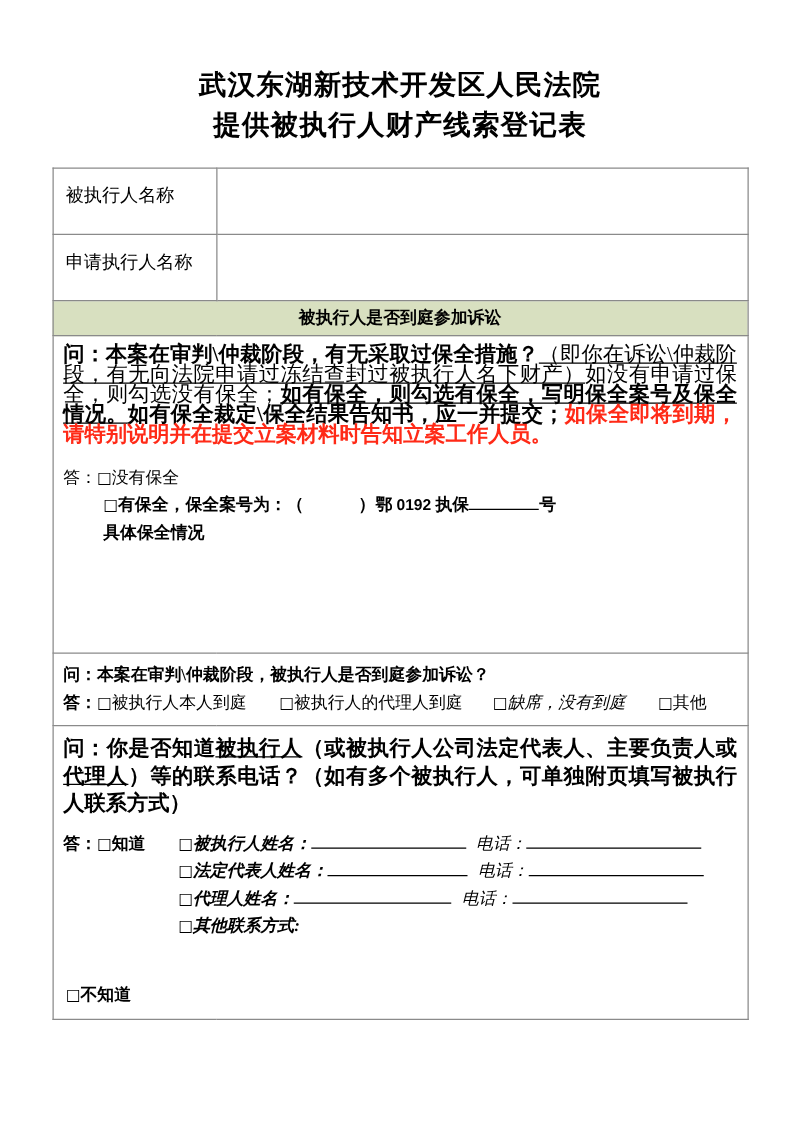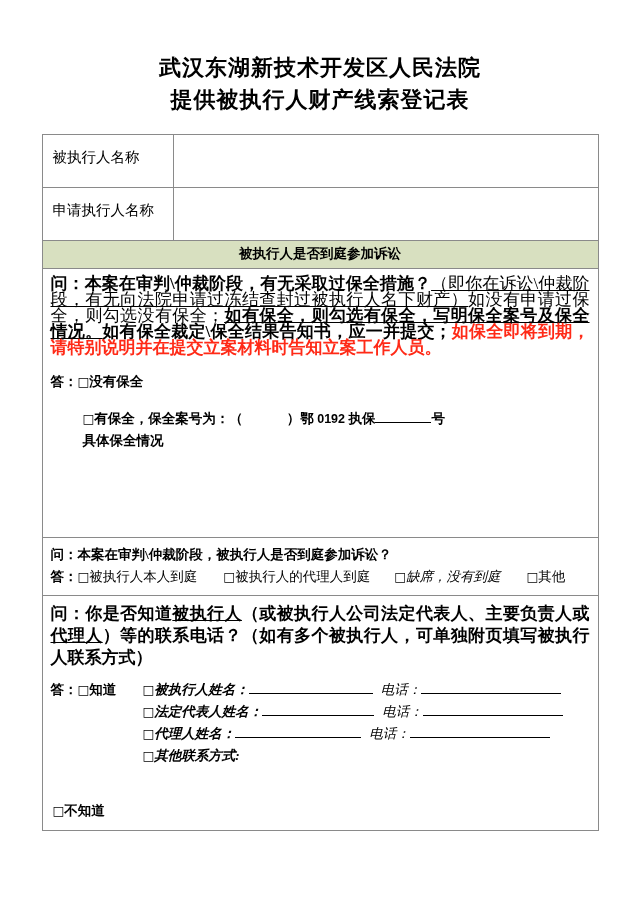--- a/index.html
+++ b/index.html
@@ -82,30 +82,29 @@
   .red { color: #ff2a17; font-weight: bold; }
 
   .para {
     text-align: justify;
     text-justify: inter-ideograph;
     font-size: 17px;
     line-height: 16px;
   }
 
   .ans-row {
-    font-weight: bold;
+    font-weight: normal;
     font-size: 13.5px;
     line-height: 22px;
     margin-top: 15px;
   }
   .ans-row2 {
     font-weight: bold;
     font-size: 13.5px;
     line-height: 21px;
-    margin-top: 15px;
     padding-left: 32px;
   }
   .ans-sub {
     font-weight: bold;
     font-size: 13.5px;
     line-height: 21px;
     padding-left: 32px;
   }
   .filler {
     height: 78px;

